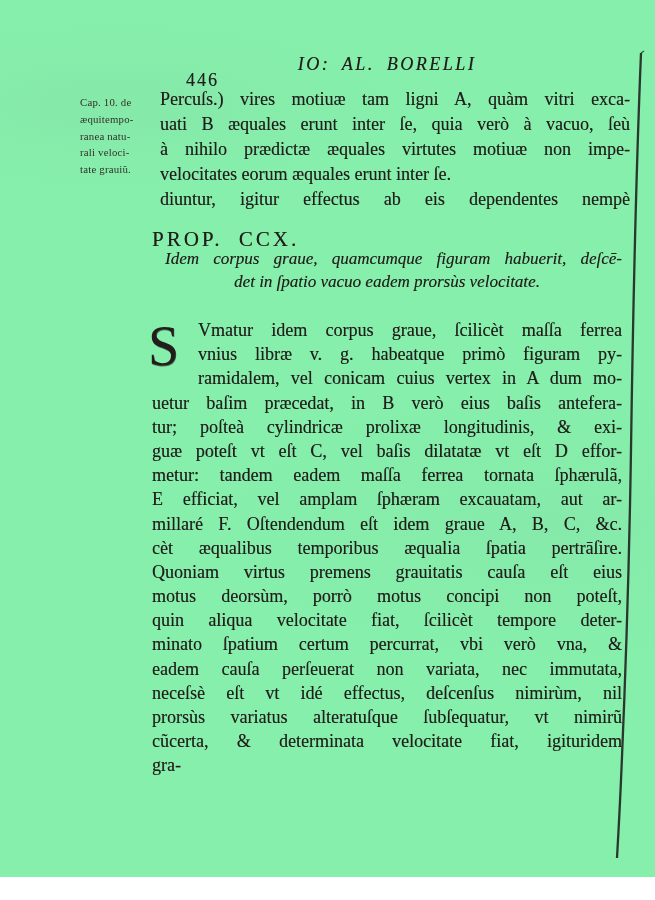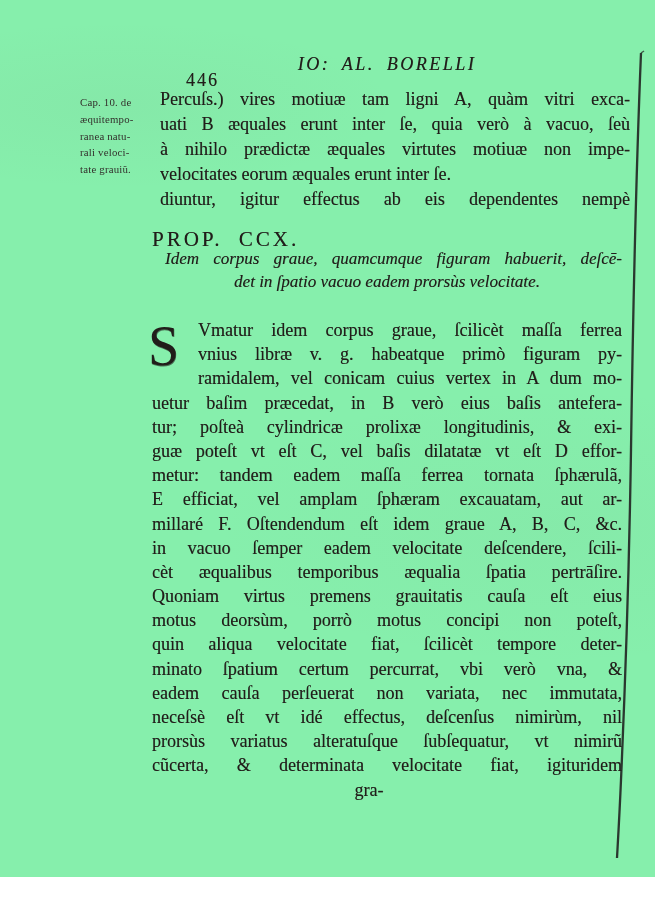--- a/index.html
+++ b/index.html
@@ -66,21 +66,21 @@
   .para2{ top:318px; }
   .para2 .tl{ line-height:24.2px; height:24.2px; }
   .dropcap{
     float:left; width:46px; height:50px;
     font-size:56px; line-height:52px;
     margin:2px 4px 0 -4px; text-align:left;
     text-shadow:0.5px 0.5px 0 rgba(33,29,26,0.6);
   }
   .catchword-line{
     font-size:18px; line-height:24.2px; height:24.2px;
-    text-align:center; padding-right:36px;
+    text-align:left; padding-right:36px;
     text-shadow:0.3px 0.3px 0 rgba(33,29,26,0.5);
   }
   .edge-svg{ position:absolute; left:0; top:0; pointer-events:none; }
 </style>
 </head>
 <body>
 
 <div class="page">
 
   <div class="running-header">IO: AL. BORELLI</div>
@@ -114,21 +114,20 @@
     <span class="dropcap">S</span>
     <div class="tl">Vmatur idem corpus graue, ſcilicèt maſſa ferrea</div>
     <div class="tl">vnius libræ v. g. habeatque primò figuram py-</div>
     <div class="tl">ramidalem, vel conicam cuius vertex in A dum mo-</div>
     <div class="tl">uetur baſim præcedat, in B verò eius baſis antefera-</div>
     <div class="tl">tur; poſteà cylindricæ prolixæ longitudinis, &amp; exi-</div>
     <div class="tl">guæ poteſt vt eſt C, vel baſis dilatatæ vt eſt D effor-</div>
     <div class="tl">metur: tandem eadem maſſa ferrea tornata ſphærulã,</div>
     <div class="tl">E efficiat, vel amplam ſphæram excauatam, aut ar-</div>
     <div class="tl">millaré F. Oſtendendum eſt idem graue A, B, C, &amp;c.</div>
-    <div class="tl">in vacuo ſemper eadem velocitate deſcendere, ſcili-</div>
     <div class="tl">cèt æqualibus temporibus æqualia ſpatia pertrāſire.</div>
     <div class="tl">Quoniam virtus premens grauitatis cauſa eſt eius</div>
     <div class="tl">motus deorsùm, porrò motus concipi non poteſt,</div>
     <div class="tl">quin aliqua velocitate fiat, ſcilicèt tempore deter-</div>
     <div class="tl">minato ſpatium certum percurrat, vbi verò vna, &amp;</div>
     <div class="tl">eadem cauſa perſeuerat non variata, nec immutata,</div>
     <div class="tl">neceſsè eſt vt idé effectus, deſcenſus nimirùm, nil</div>
     <div class="tl">prorsùs variatus alteratuſque ſubſequatur, vt nimirũ</div>
     <div class="tl">cũcerta, &amp; determinata velocitate fiat, igituridem</div>
     <div class="catchword-line">gra-</div>

